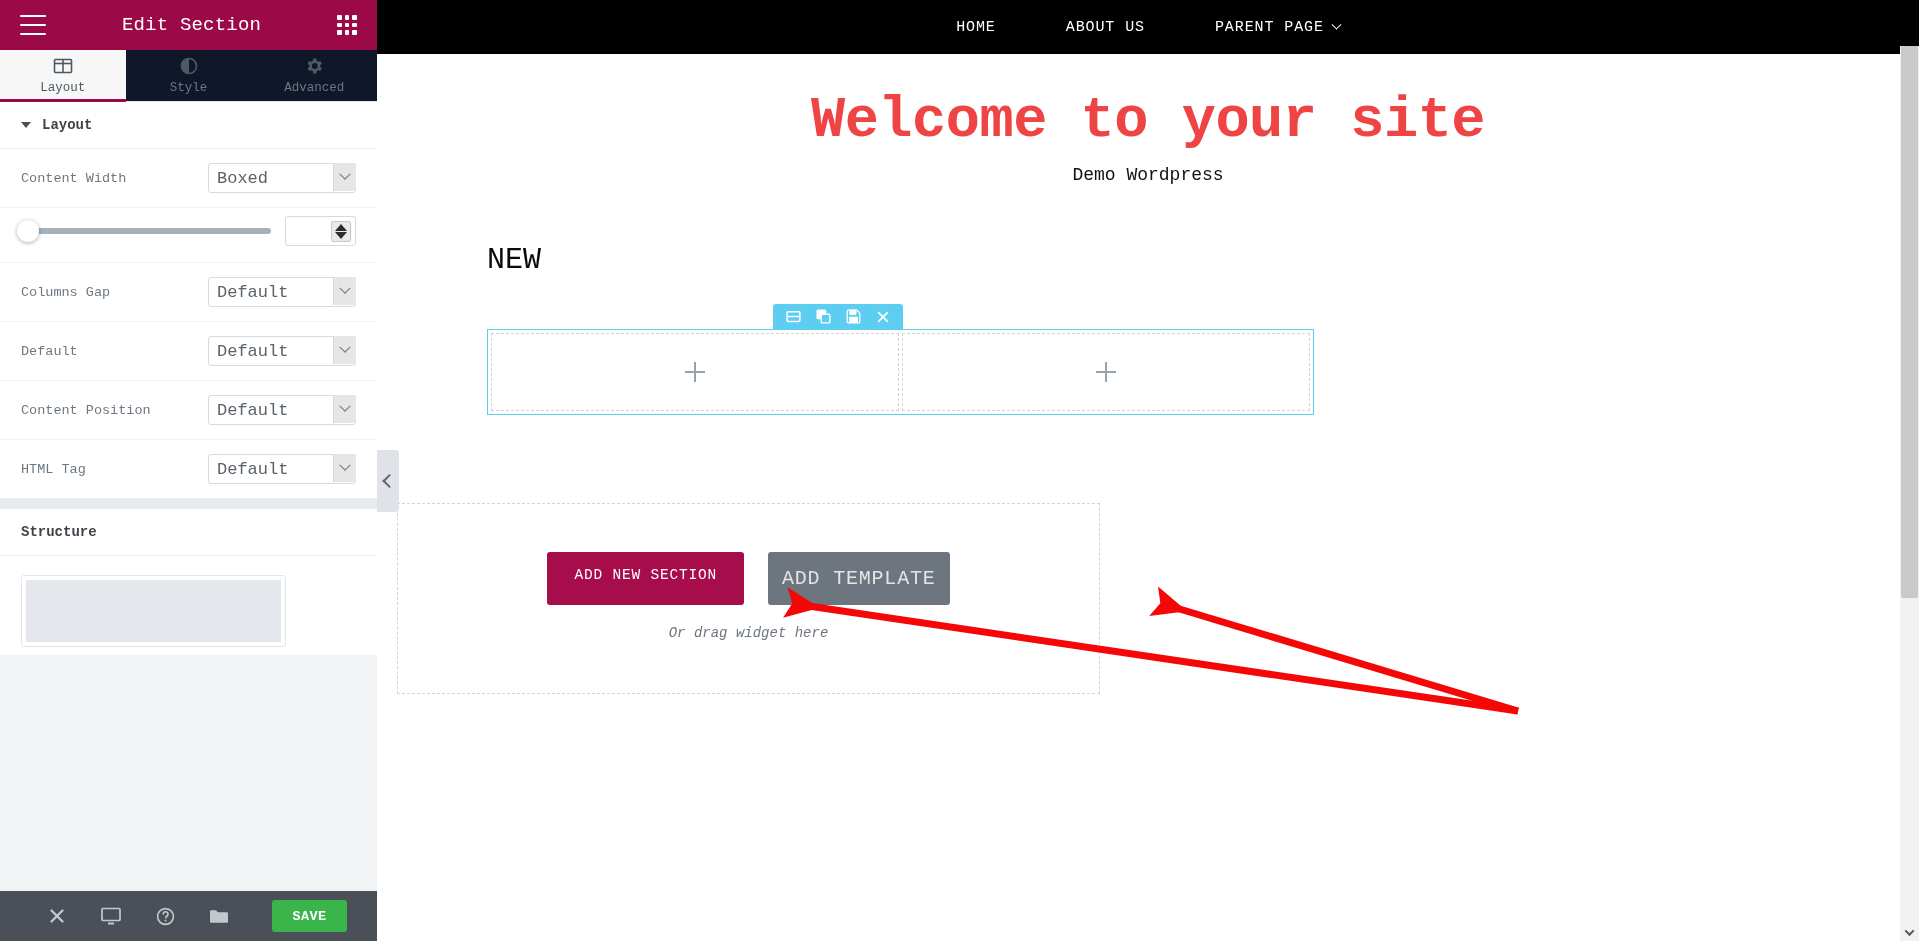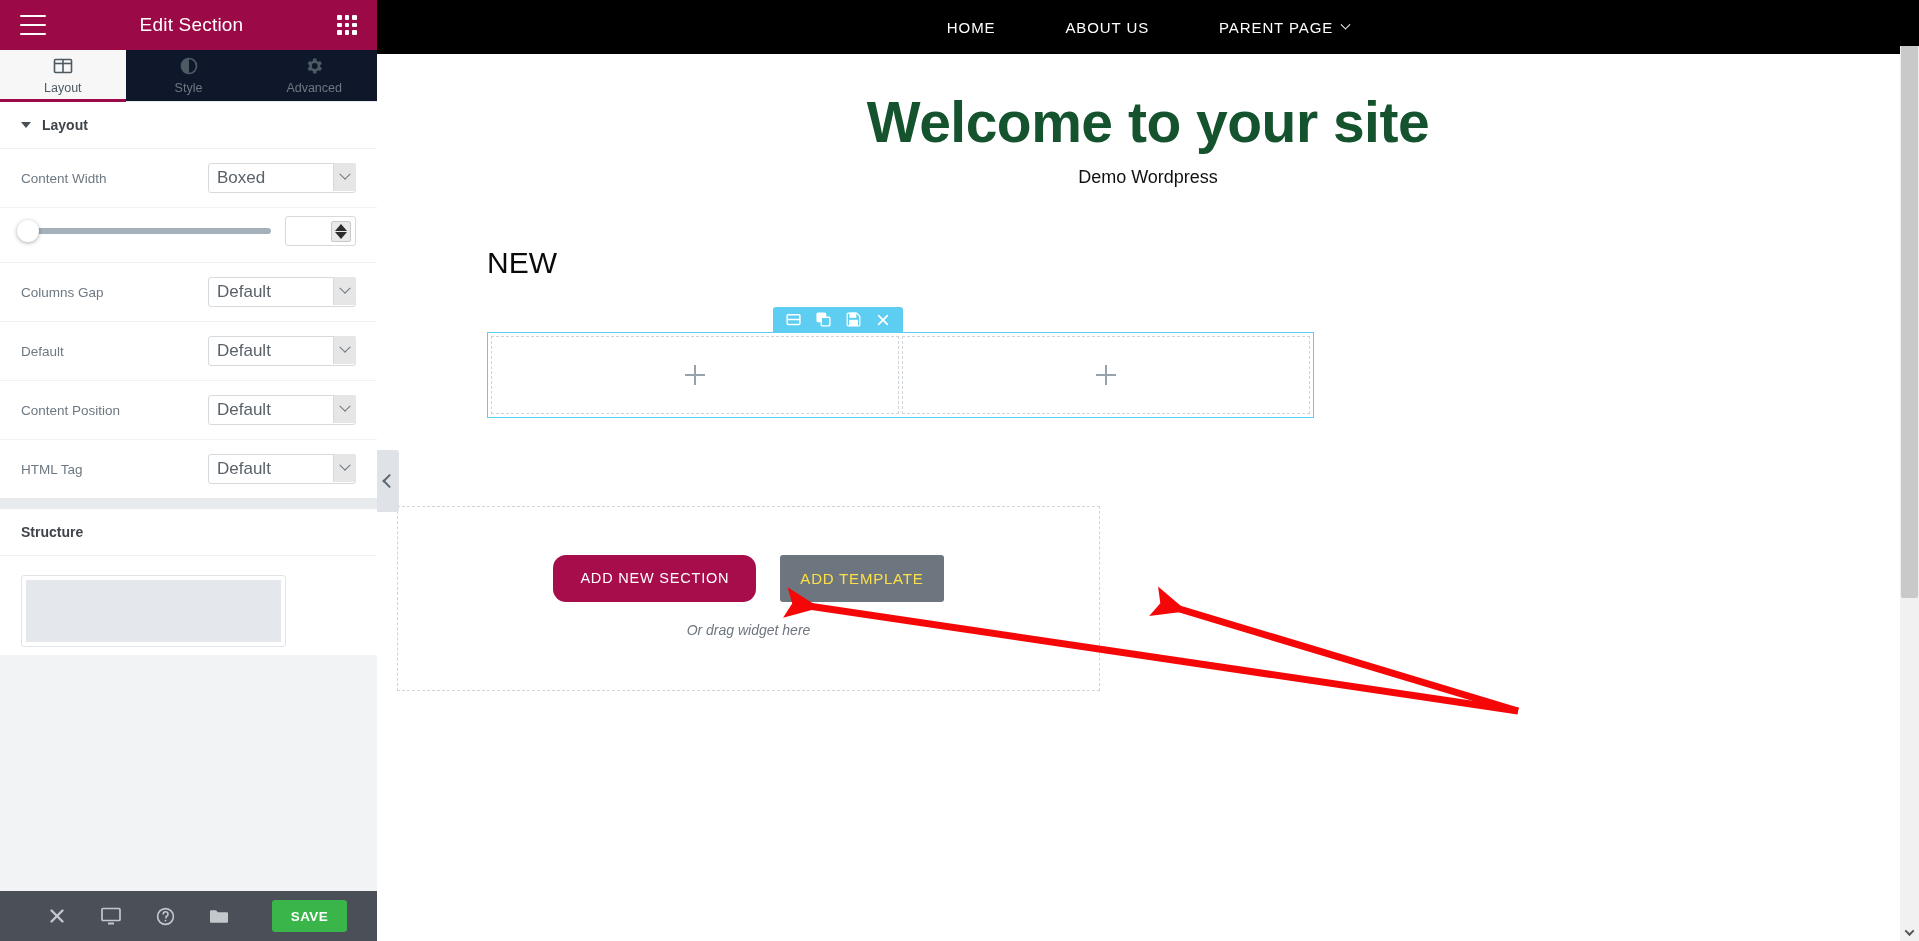--- a/index.html
+++ b/index.html
@@ -1,21 +1,21 @@
 <!DOCTYPE html>
 <html><head>
 <meta charset="utf-8">
 <style>
   * { box-sizing: border-box; margin: 0; padding: 0; }
   html, body {
     width: 1919px; height: 941px;
     font-family: "Liberation Sans", sans-serif;
     overflow: hidden; background: #fff;
   }
-  #root { position: relative; width: 1919px; height: 941px; }
+  #root { position: relative; width: 1919px; height: 941px; font-family: Liberation Mono, monospace; }
 
   
   #panel {
     position: absolute; left: 0; top: 0;
     width: 377px; height: 941px;
     background: #ffffff;
     display: flex; flex-direction: column;
     z-index: 30;
   }
   #panel-header {
@@ -121,21 +121,21 @@
   #canvas { position: absolute; left: 377px; top: 0; right: 0; bottom: 0;
     background: #fff; overflow: hidden; }
   #site-nav { height: 54px; background: #000000; display: flex;
     align-items: center; justify-content: center; gap: 0; }
   .navitem { color: #ffffff; font-size: 15px; letter-spacing: .9px;
     padding: 0 35px; cursor: pointer; display: flex; align-items: center; gap: 9px; }
   .navcaret { width: 7px; height: 7px; border-right: 1.8px solid #fff;
     border-bottom: 1.8px solid #fff; transform: rotate(45deg) translate(-2px,-2px); }
 
   .hero { text-align: center; padding-top: 35px; }
-  .hero h1 { font-size: 57px; font-weight: bold; color: #14532d; letter-spacing: -.5px; }
+  .hero h1 { font-size: 57px; font-weight: bold; color: #ef4444; letter-spacing: -.5px; }
   .hero .sub { font-size: 18px; color: #111; margin-top: 12px; }
 
   .new-text { font-size: 30px; color: #0a0a0a; margin: 58px 0 0 110px; }
 
   .sect-a { display: flex; align-items: center; margin: 48px 0 0 110px;
     width: 700px; }
   .heading-el { font-size: 23px; font-weight: bold; color: #6fc5e3;
     width: 430px; }
   .new-button { background: #66c2df; color: #c68b2a; font-size: 21px;
     font-weight: bold; letter-spacing: .5px; border-radius: 4px;
@@ -156,24 +156,24 @@
   .plus { position: relative; width: 20px; height: 20px; }
   .plus::before, .plus::after { content: ""; position: absolute;
     background: #98a2ab; }
   .plus::before { left: 9px; top: 0; width: 2.4px; height: 20px; }
   .plus::after { top: 9px; left: 0; height: 2.4px; width: 20px; }
 
   .addzone { margin: 88px 0 0 20px; width: 703px; border: 1.5px dashed #cfd4d9;
     padding: 48px 0 52px; text-align: center; }
   .addrow { display: flex; gap: 24px; justify-content: center; }
   .btn-section { background: #a70d4b; color: #fff; font-size: 14.5px;
-    letter-spacing: .8px; padding: 15px 27px; border-radius: 13px;
+    letter-spacing: .8px; padding: 15px 27px; border-radius: 3px;
     cursor: pointer; }
-  .btn-template { background: #6d757e; color: #fde047; font-size: 15px;
-    letter-spacing: .8px; padding: 15px 20px; border-radius: 3px;
+  .btn-template { background: #6d757e; color: #e5e5e5; font-size: 20px;
+    letter-spacing: .8px; padding: 15px 14px; border-radius: 3px;
     cursor: pointer; }
   .dragtxt { margin-top: 20px; font-size: 14px; font-style: italic; color: #6d757e; text-align: center; }
 
   
   #arrows { position: absolute; left: 0; top: 0; width: 1919px; height: 941px;
     pointer-events: none; z-index: 40; }
 
   
   #scrollbar { position: absolute; right: 0; top: 0; width: 19px; height: 941px;
     background: #f1f1f1; z-index: 45; }

